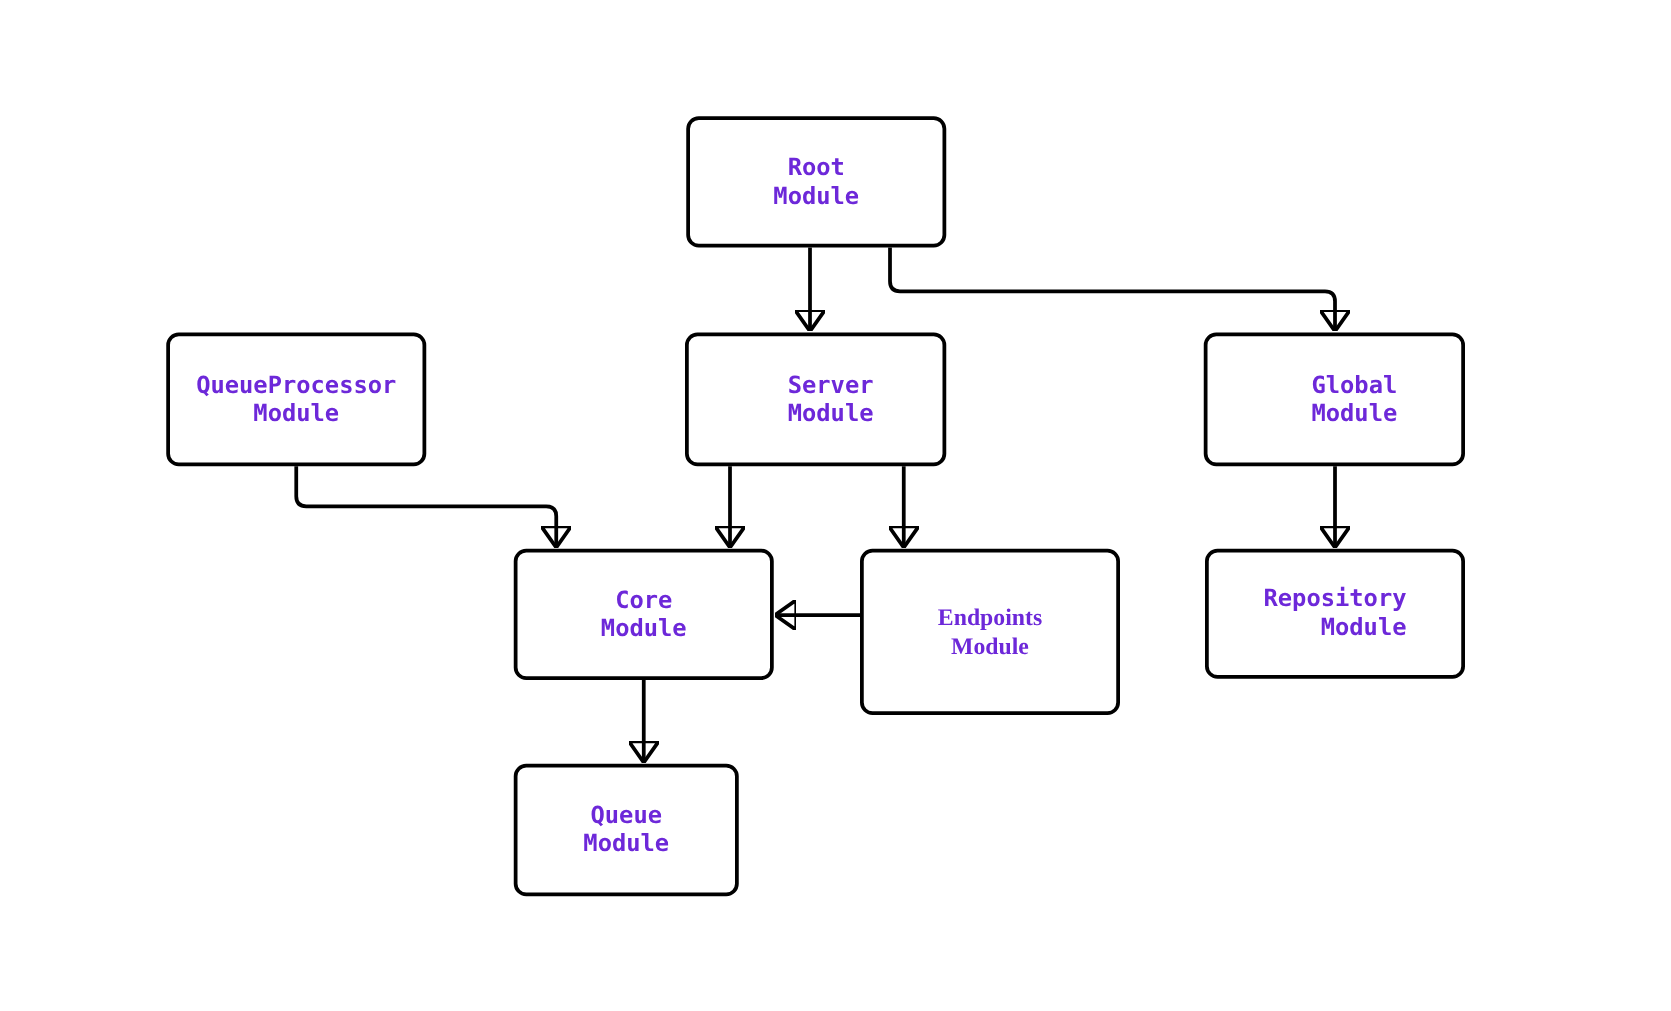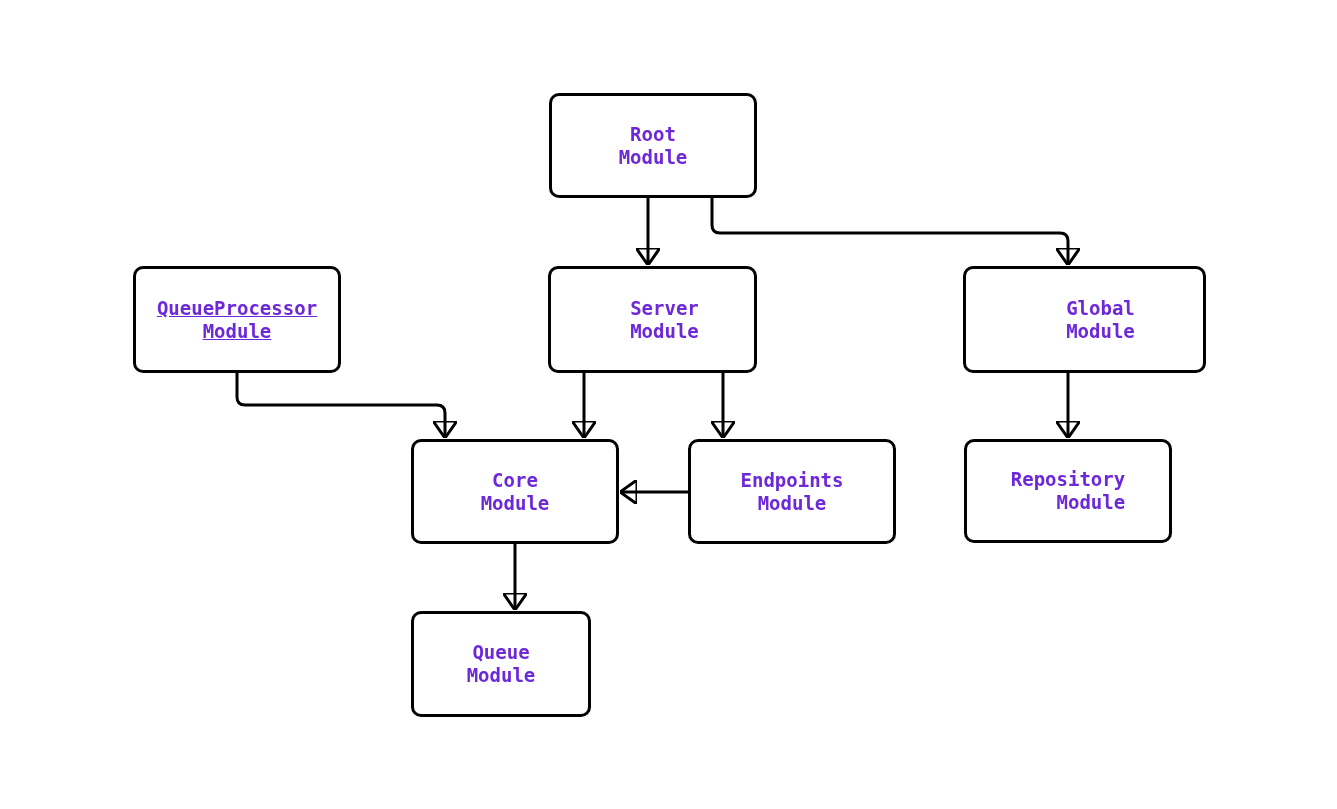--- a/index.html
+++ b/index.html
@@ -37,25 +37,25 @@
     align-items: center;
     justify-content: center;
     text-align: center;
     font-weight: bold;
     font-size: 19px;
     line-height: 23px;
     color: #6d28d9;
     white-space: pre-line;
   }
   .node-root        { left: 549px;  top: 93px;  width: 208px; height: 105px; }
-  .node-qproc       { left: 133px;  top: 266px; width: 208px; height: 107px; text-decoration: underline; }
+  .node-qproc       { left: 133px;  top: 266px; width: 208px; height: 107px; }
   .node-server      { left: 548px;  top: 266px; width: 209px; height: 107px; padding-left: 24px; }
-  .node-global      { left: 963px;  top: 266px; width: 243px; height: 107px; padding-left: 32px; }
+  .node-global      { left: 963px;  top: 266px; width: 209px; height: 107px; padding-left: 32px; }
   .node-core        { left: 411px;  top: 439px; width: 208px; height: 105px; }
-  .node-endpoints   { left: 688px;  top: 439px; width: 208px; height: 105px; }
+  .node-endpoints   { left: 688px;  top: 439px; width: 208px; height: 133px; font-family: Liberation Serif, serif; }
   .node-repository  { left: 964px;  top: 439px; width: 208px; height: 104px; text-align: right; }
   .node-queue       { left: 411px;  top: 611px; width: 180px; height: 106px; }
 </style>
 </head>
 <body>
 
 <div class="canvas">
 
   <svg class="edges" viewBox="0 0 1337 809" xmlns="http://www.w3.org/2000/svg">
     <defs>

